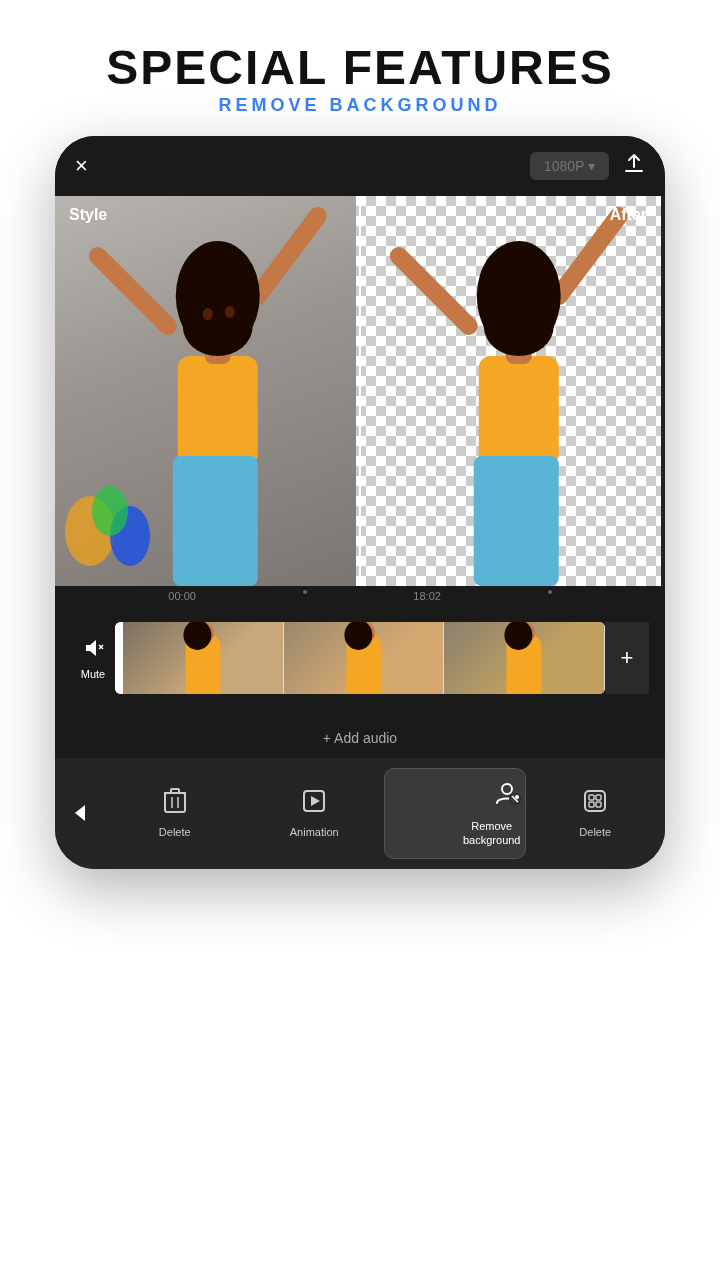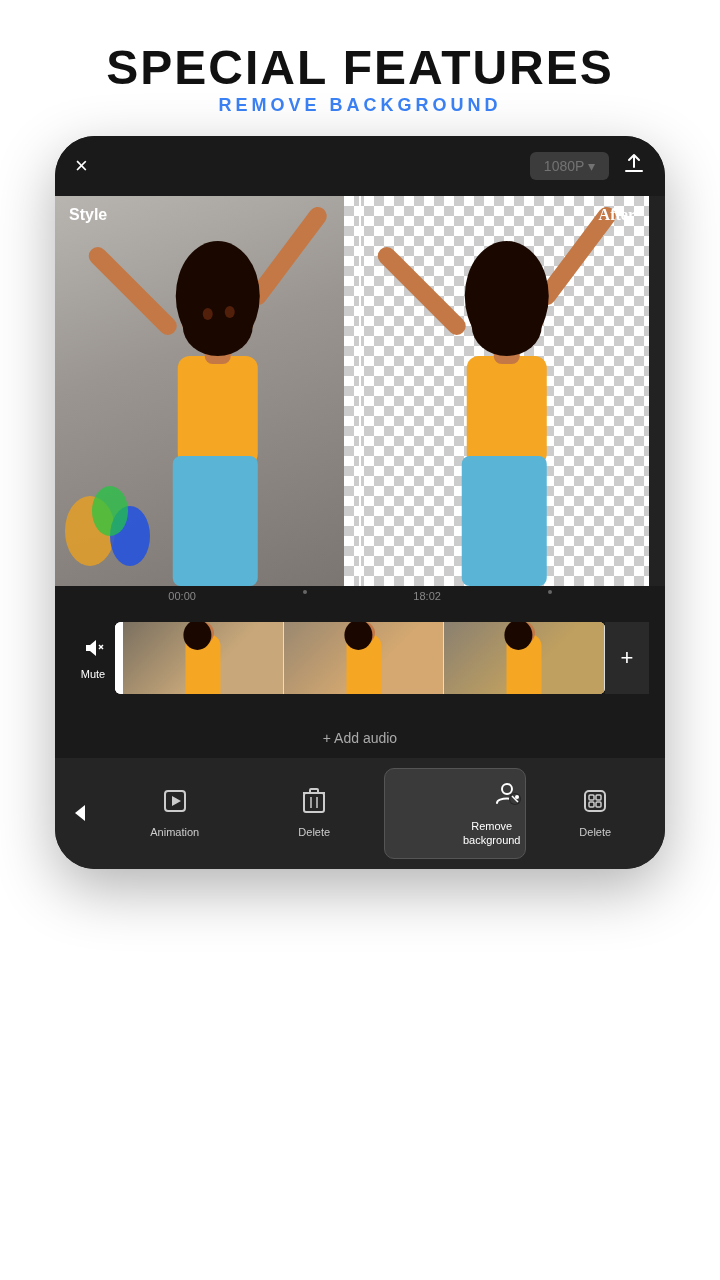--- a/index.html
+++ b/index.html
@@ -103,26 +103,25 @@
       left: 14px;
       color: #fff;
       font-size: 16px;
       font-weight: 600;
       z-index: 2;
     }
 
     
     .after-side {
       position: absolute;
-      right: 16px;
+      right: 4px;
       top: 0;
       width: 50%;
       height: 100%;
       overflow: hidden;
-      font-family: Liberation Serif, serif;
     }
     .after-label {
       position: absolute;
       top: 10px;
       right: 14px;
       color: #fff;
       font-size: 16px;
       font-weight: 600;
       z-index: 2;
     }
@@ -470,39 +469,39 @@
     <div class="toolbar-items">
 
       <div class="back-arrow">
         <svg width="22" height="22" viewBox="0 0 22 22" fill="white">
           <polygon points="16,3 6,11 16,19" fill="white"></polygon>
         </svg>
       </div>
 
       <div class="tool-item">
         <span class="tool-icon">
-          <svg width="26" height="26" viewBox="0 0 26 26" fill="none">
-            <rect x="3" y="3" width="20" height="20" rx="3" stroke="#ccc" stroke-width="2"></rect>
-            <polygon points="10,8 19,13 10,18" fill="#ccc"></polygon>
-          </svg>
-        </span>
-        <span>Animation</span>
-      </div>
-
-      <div class="tool-item">
-        <span class="tool-icon">
           <svg width="24" height="26" viewBox="0 0 24 26" fill="none">
             <rect x="2" y="5" width="20" height="19" rx="2" stroke="#ccc" stroke-width="2"></rect>
             <line x1="1" y1="5" x2="23" y2="5" stroke="#ccc" stroke-width="2"></line>
             <rect x="8" y="1" width="8" height="4" rx="1" stroke="#ccc" stroke-width="2"></rect>
             <line x1="9" y1="9" x2="9" y2="20" stroke="#ccc" stroke-width="1.5"></line>
             <line x1="15" y1="9" x2="15" y2="20" stroke="#ccc" stroke-width="1.5"></line>
           </svg>
         </span>
         <span>Delete</span>
+      </div>
+
+      <div class="tool-item">
+        <span class="tool-icon">
+          <svg width="26" height="26" viewBox="0 0 26 26" fill="none">
+            <rect x="3" y="3" width="20" height="20" rx="3" stroke="#ccc" stroke-width="2"></rect>
+            <polygon points="10,8 19,13 10,18" fill="#ccc"></polygon>
+          </svg>
+        </span>
+        <span>Animation</span>
       </div>
 
       <div class="tool-item active">
         <span class="tool-icon">
           <svg width="28" height="28" viewBox="0 0 28 28" fill="none">
             <circle cx="14" cy="10" r="5" stroke="white" stroke-width="2"></circle>
             <path d="M4 24 C4 18 24 18 24 24" stroke="white" stroke-width="2" stroke-linecap="round"></path>
             <circle cx="22" cy="20" r="6" fill="#252525" stroke="white" stroke-width="0"></circle>
             <circle cx="22" cy="20" r="5" fill="#3a3a3a"></circle>
             <line x1="19" y1="17" x2="25" y2="23" stroke="white" stroke-width="1.5"></line>

